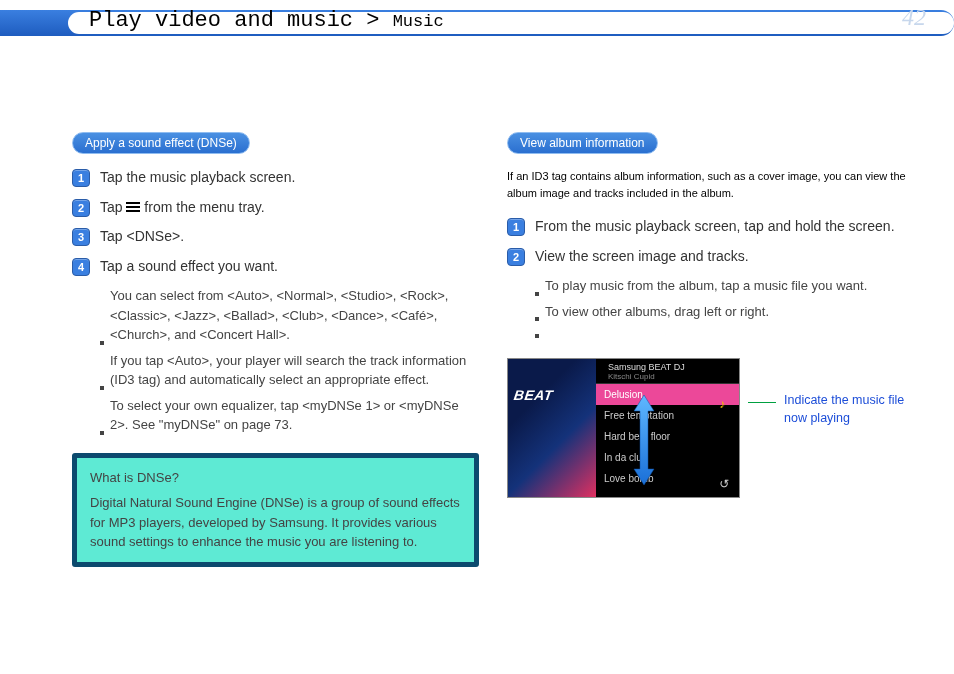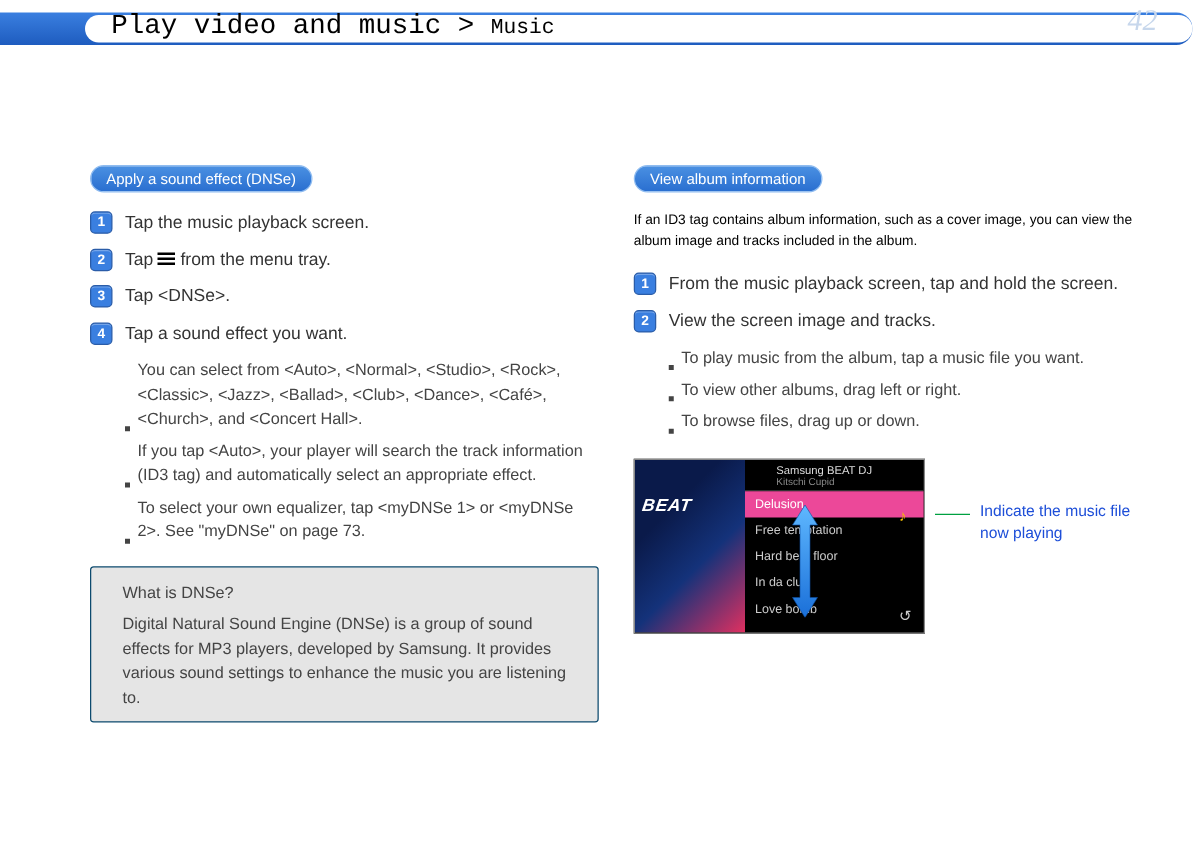--- a/index.html
+++ b/index.html
@@ -107,24 +107,24 @@
     margin-bottom: 6px;
     align-items: flex-end;
   }
   .bullet .dot {
     width: 4px; height: 4px;
     background: #444;
     flex-shrink: 0;
     margin-top: 7px;
   }
   .info-box {
-    background: #e5e5e5;
-    border: 1px solid #0c4a6e;
+    background: #5eead4;
+    border: 5px solid #0c4a6e;
     border-radius: 3px;
-    padding: 10px 25px;
+    padding: 10px 13px;
     font-size: 13px;
     color: #444;
     line-height: 1.5;
     margin-top: 18px;
   }
   .info-box .title { margin-bottom: 6px; }
   .intro-text {
     font-size: 11px;
     color: #000000;
     line-height: 1.5;
@@ -167,21 +167,21 @@
     top: 28px; left: 6px;
     color: #fff;
     font-weight: bold;
     font-style: italic;
     font-size: 14px;
     letter-spacing: 0.5px;
     transform: skewX(-8deg);
   }
   .tracklist { flex: 1; position: relative; }
   .track-header {
-    padding: 3px 25px 2px;
+    padding: 3px 12px 2px;
     border-bottom: 1px solid #333;
     color: #ddd;
     font-size: 9px;
   }
   .track-header .sub { color: #888; font-size: 8px; }
   .track-item {
     padding: 5px 8px;
     color: #ccc;
     font-size: 10px;
   }
@@ -303,21 +303,20 @@
       <div class="bullet">
           <div class="dot"></div>
           <div>To play music from the album, tap a music file you want.</div>
         </div>
       <div class="bullet">
           <div class="dot"></div>
           <div>To view other albums, drag left or right.</div>
         </div>
       <div class="bullet">
           <div class="dot"></div>
-          <div>To browse files, drag up or down.</div>
         </div>
     </div>
 
     <div class="device-row">
       <div class="device-screen">
         <div class="album-art">
           <div class="beat-text">BEAT</div>
         </div>
         <div class="tracklist">
           <div class="track-header">

